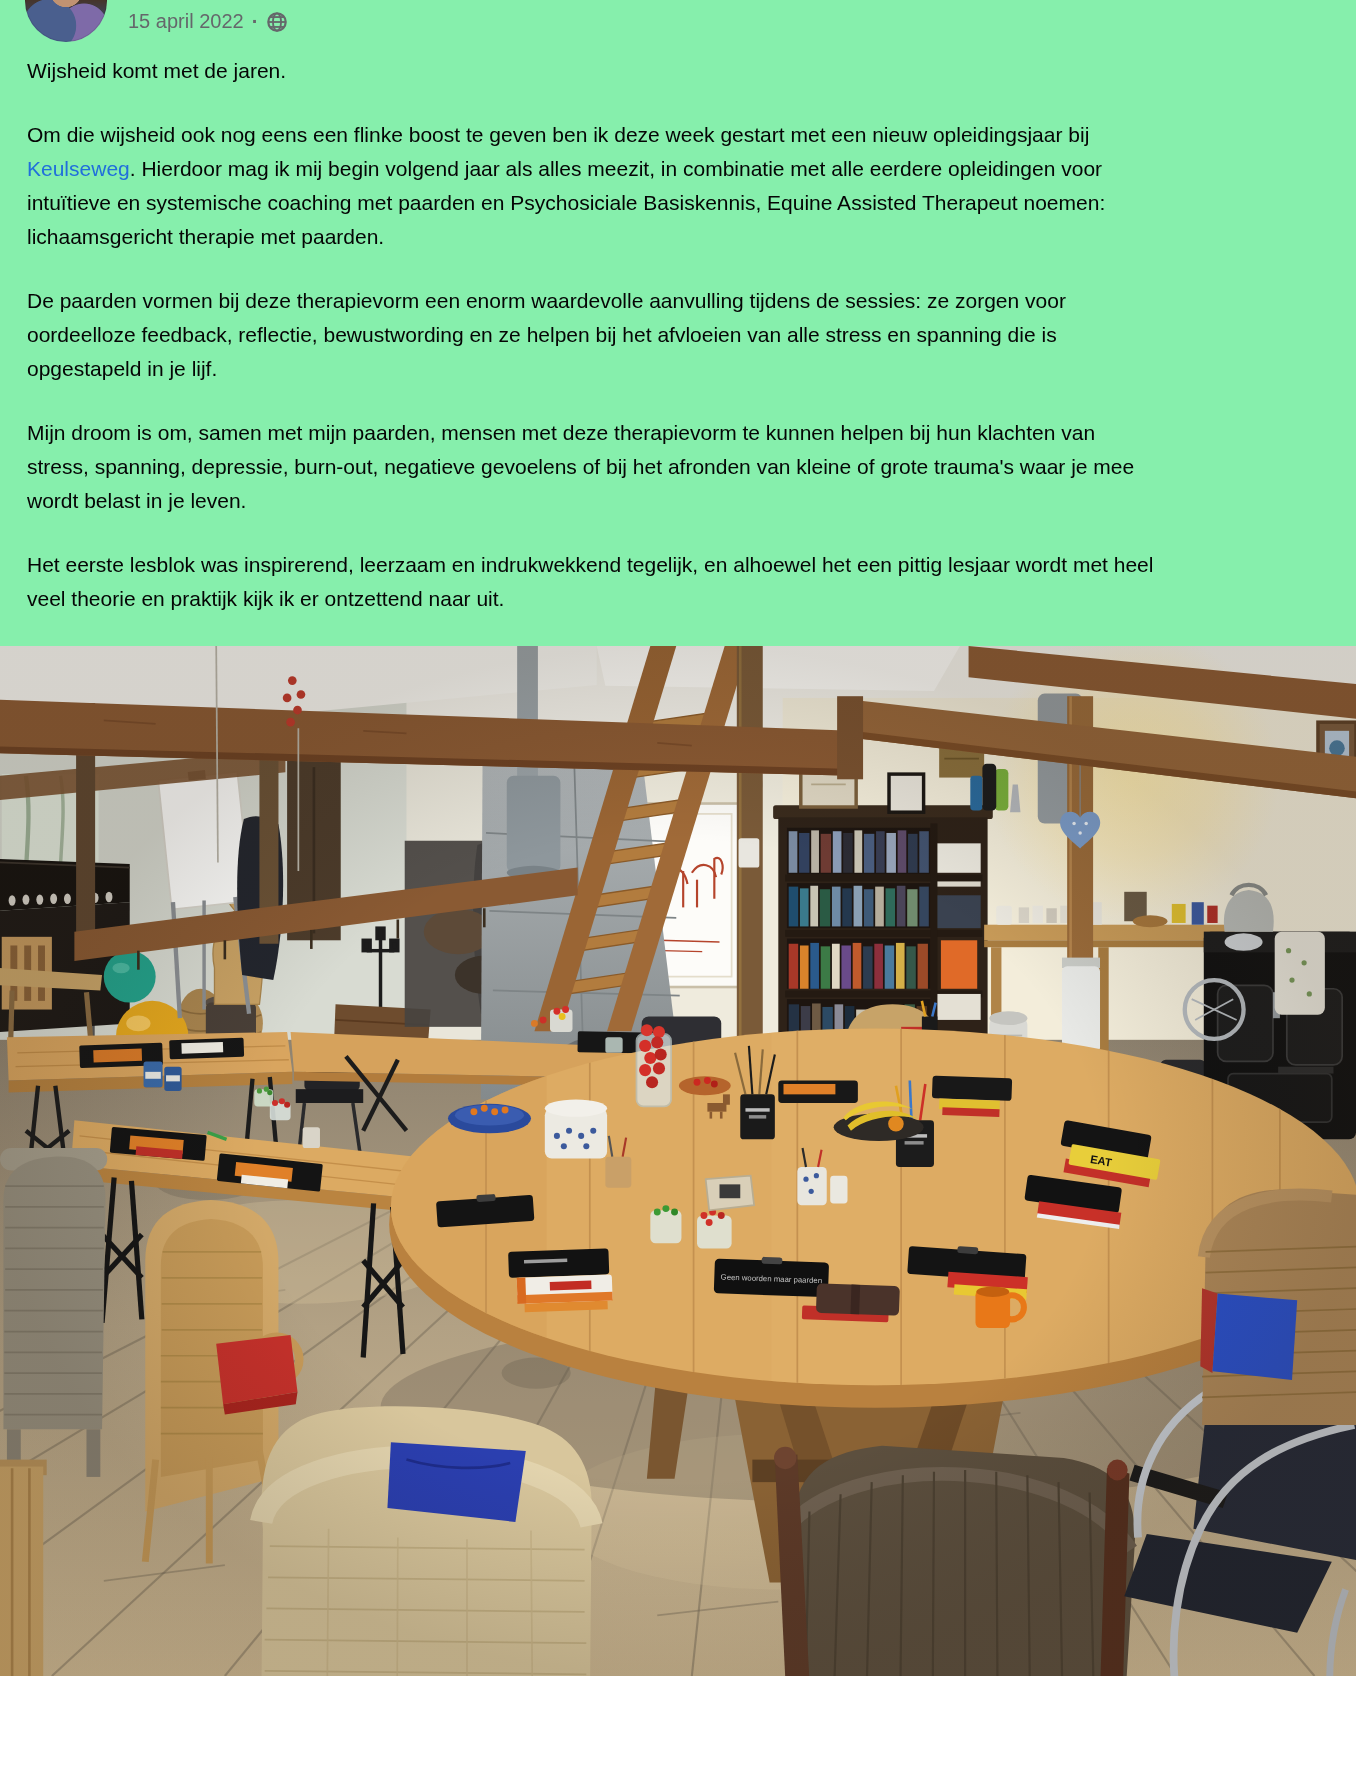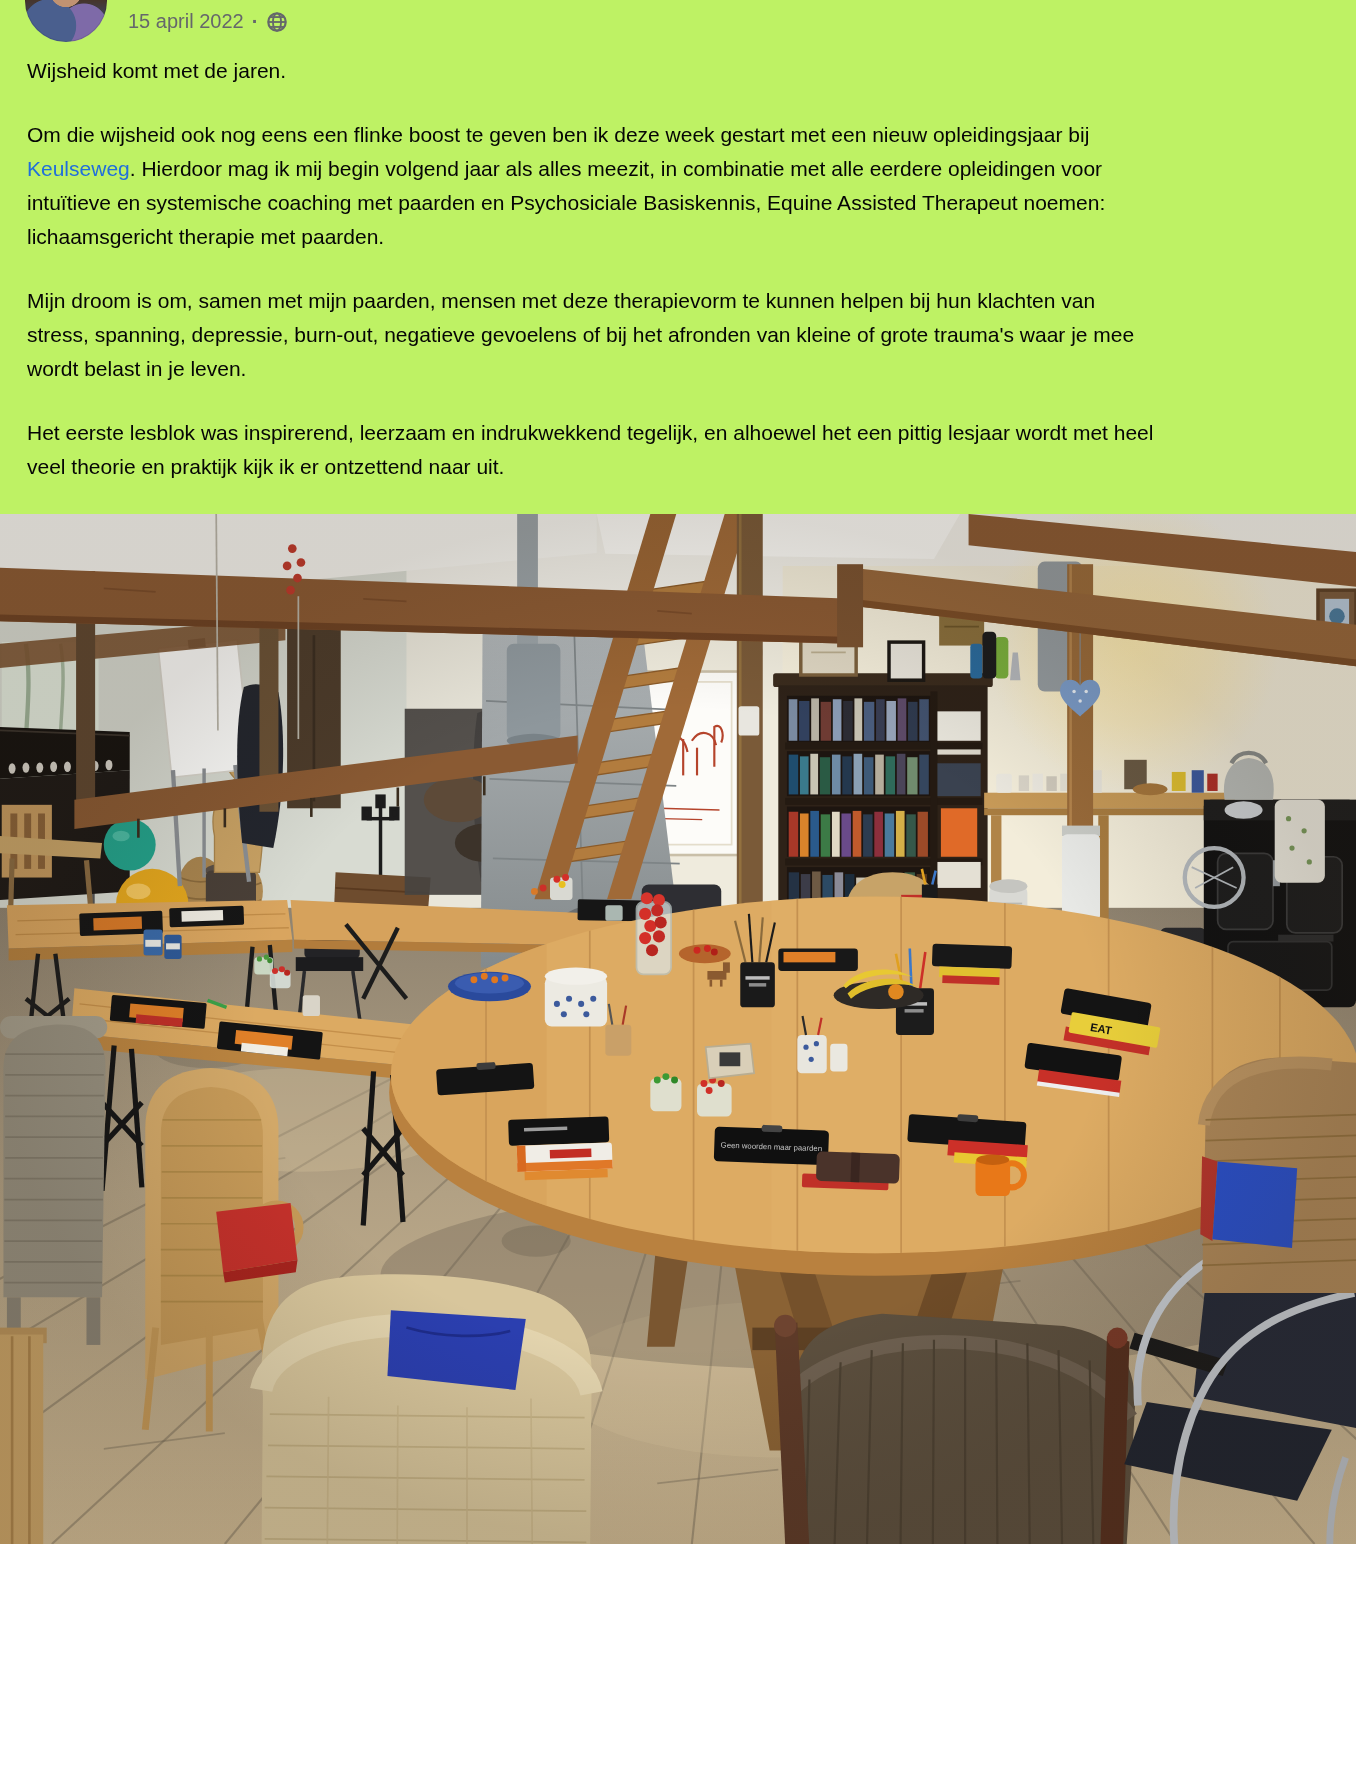--- a/index.html
+++ b/index.html
@@ -1,16 +1,16 @@
 <!DOCTYPE html>
 <html><head>
 <meta charset="utf-8">
 <style>
   html,body{margin:0;padding:0;background:#fff;}
-  .page{width:1356px;background:#bef264;font-family:"Liberation Sans", sans-serif;}
+  .page{width:1356px;background:#86efac;font-family:"Liberation Sans", sans-serif;}
   .post-header{position:relative;height:48px;}
   .avatar{position:absolute;left:25px;top:-40px;width:82px;height:82px;border-radius:50%;
     background:
       radial-gradient(circle at 50% 38%, #c09272 0 24%, rgba(0,0,0,0) 25%),
       radial-gradient(circle at 30% 80%, #4a5f8e 0 30%, rgba(0,0,0,0) 31%),
       radial-gradient(circle at 72% 82%, #7e6aa8 0 26%, rgba(0,0,0,0) 27%),
       linear-gradient(180deg,#6b5648 0%,#463429 48%,#39496e 78%,#2d3c5c 100%);
     box-shadow:inset 0 0 0 1px rgba(0,0,0,.1);}
   .post-meta{padding:10px 0 0 128px;font-size:20px;color:#65676b;display:flex;align-items:center;gap:8px;}
   .meta-sep{font-weight:700;}
@@ -37,20 +37,21 @@
         <line x1="2.6" y1="12" x2="21.4" y2="12" stroke="#65676b" stroke-width="2"></line>
         <line x1="4" y1="6.6" x2="20" y2="6.6" stroke="#65676b" stroke-width="2"></line>
         <line x1="4" y1="17.4" x2="20" y2="17.4" stroke="#65676b" stroke-width="2"></line>
       </svg>
     </div>
   </div>
 
   <div class="post-text">
     <p>Wijsheid komt met de jaren.</p>
     <p><span>Om die wijsheid ook nog eens een flinke boost te geven ben ik deze week gestart met een nieuw opleidingsjaar bij </span><a class="post-link">Keulseweg</a><span>. Hierdoor mag ik mij begin volgend jaar als alles meezit, in combinatie met alle eerdere opleidingen voor intuïtieve en systemische coaching met paarden en Psychosiciale Basiskennis, Equine Assisted Therapeut noemen: lichaamsgericht therapie met paarden.</span></p>
+    <p>De paarden vormen bij deze therapievorm een enorm waardevolle aanvulling tijdens de sessies: ze zorgen voor oordeelloze feedback, reflectie, bewustwording en ze helpen bij het afvloeien van alle stress en spanning die is opgestapeld in je lijf.</p>
     <p>Mijn droom is om, samen met mijn paarden, mensen met deze therapievorm te kunnen helpen bij hun klachten van stress, spanning, depressie, burn-out, negatieve gevoelens of bij het afronden van kleine of grote trauma's waar je mee wordt belast in je leven.</p>
     <p>Het eerste lesblok was inspirerend, leerzaam en indrukwekkend tegelijk, en alhoewel het een pittig lesjaar wordt met heel veel theorie en praktijk kijk ik er ontzettend naar uit.</p>
   </div>
 
   <figure class="post-photo">
   <svg viewBox="0 0 1568 1190" preserveAspectRatio="none">
     <defs>
       <linearGradient id="floorG" x1="0" y1="0" x2="0" y2="1">
         <stop offset="0" stop-color="#8f8370"></stop>
             <stop offset="0.45" stop-color="#b2a184"></stop>

